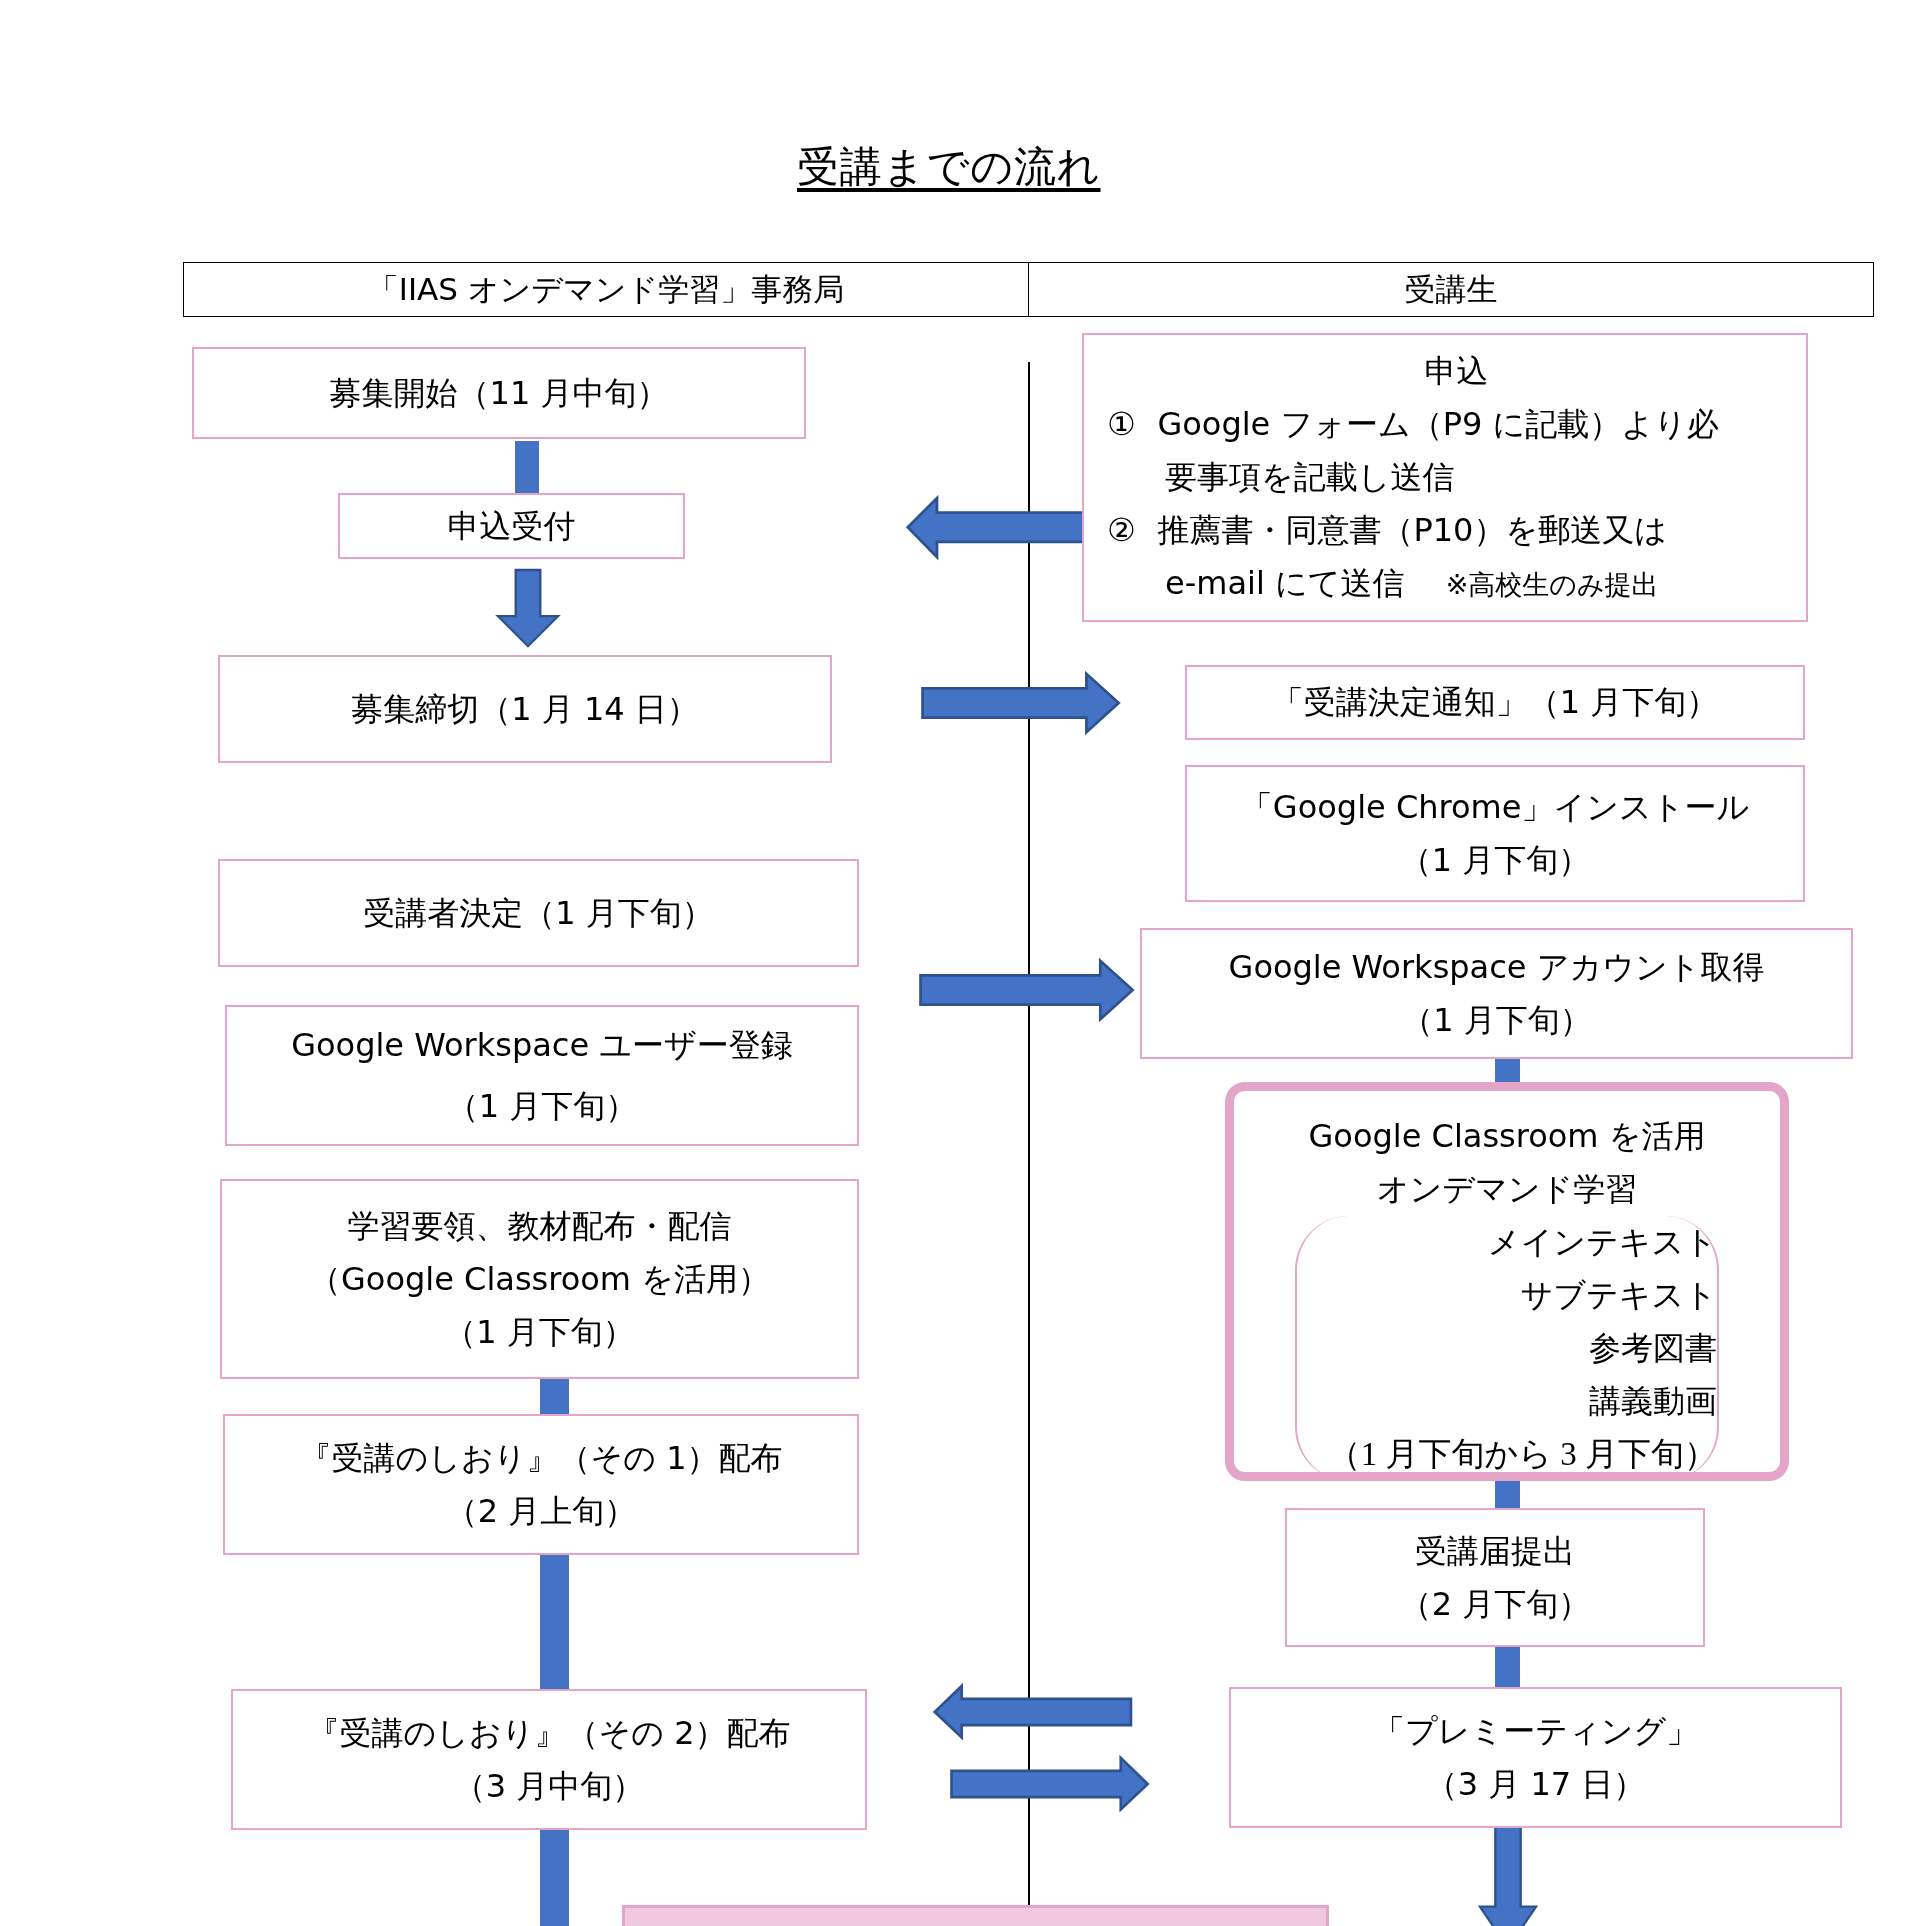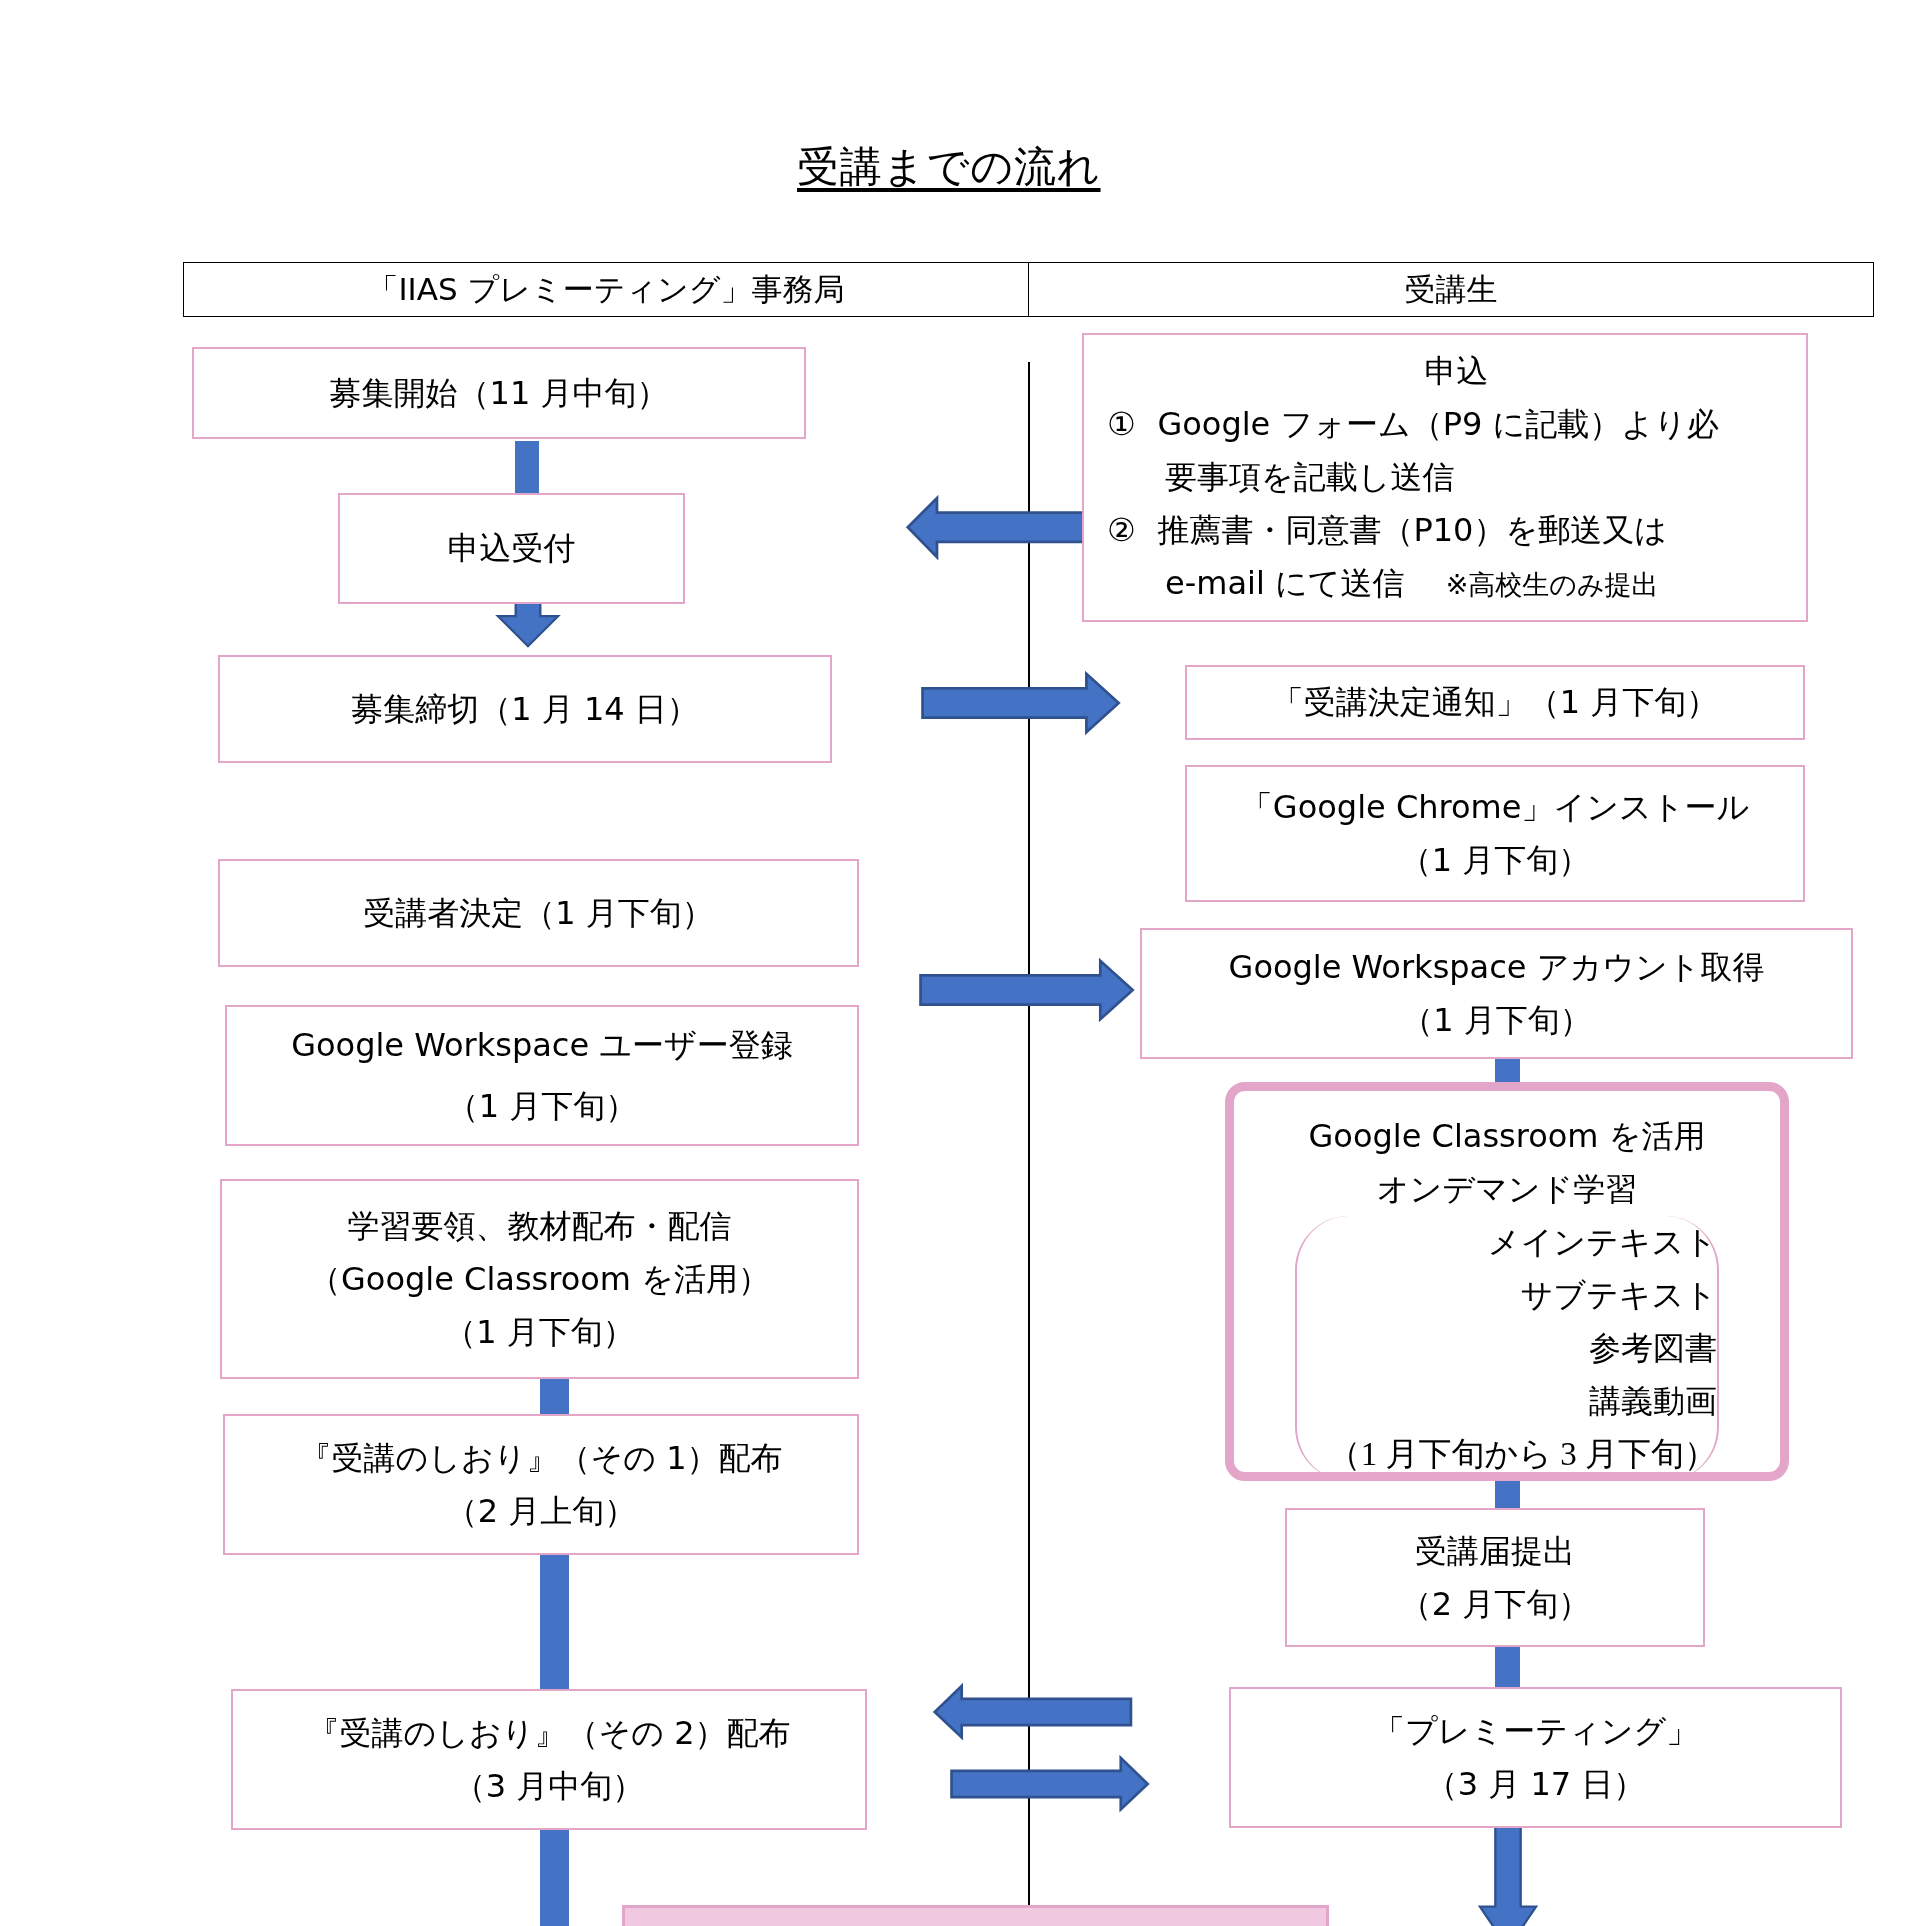--- a/index.html
+++ b/index.html
@@ -18,21 +18,21 @@
   .note { font-size:27px; }
   .bracket { border:2.3px solid #E3A5C8; border-top:none; border-bottom:none; border-radius:54px; }
   .t { display:block; white-space:nowrap; }
   svg.arrow { position:absolute; overflow:visible; }
 </style>
 </head>
 <body>
 
 <div class="abs title">受講までの流れ</div>
 
-<div class="abs hdr left">「IIAS プレミーティング」事務局</div>
+<div class="abs hdr left">「IIAS オンデマンド学習」事務局</div>
 <div class="abs hdr right">受講生</div>
 
 <div class="abs divider"></div>
 
 <div class="abs vbar" style="left:515px;top:441px;width:24px;height:54px;"></div>
 <div class="abs vbar" style="left:539px;top:1371px;width:28.5px;height:751px;left:540px;"></div>
 
 <div class="abs vbar" style="left:1495px;top:1048px;width:25.4px;height:42px;"></div>
 <div class="abs vbar" style="left:1495px;top:1472px;width:25.4px;height:42px;"></div>
 <div class="abs vbar" style="left:1495px;top:1637px;width:25.4px;height:50px;"></div>
@@ -58,21 +58,21 @@
 <svg class="arrow" style="left:934px;top:1685px;" width="200" height="54" viewBox="0 0 520 140">
   <polygon points="2,70 72,2 72,36 512,36 512,104 72,104 72,136" fill="#4472C4" stroke="#2F528F" stroke-width="7"></polygon>
 </svg>
 <svg class="arrow" style="left:950px;top:1757px;" width="200" height="54" viewBox="0 0 520 140">
   <polygon points="4,36 444,36 444,2 514,70 444,136 444,104 4,104" fill="#4472C4" stroke="#2F528F" stroke-width="7"></polygon>
 </svg>
 
 <div class="abs box" style="left:192px;top:347px;width:614px;height:92px;">
   <span class="t">募集開始（11 月中旬）</span>
 </div>
-<div class="abs box" style="left:338px;top:493px;width:347px;height:111px;">
+<div class="abs box" style="left:338px;top:493px;width:347px;height:66px;">
   <span class="t">申込受付</span>
 </div>
 <div class="abs box" style="left:218px;top:655px;width:614px;height:108px;">
   <span class="t">募集締切（1 月 14 日）</span>
 </div>
 <div class="abs box" style="left:218px;top:859px;width:641px;height:108px;">
   <span class="t">受講者決定（1 月下旬）</span>
 </div>
 <div class="abs box" style="left:225px;top:1005px;width:634px;height:141px;gap:8px;">
   <span class="t">Google Workspace ユーザー登録</span>

